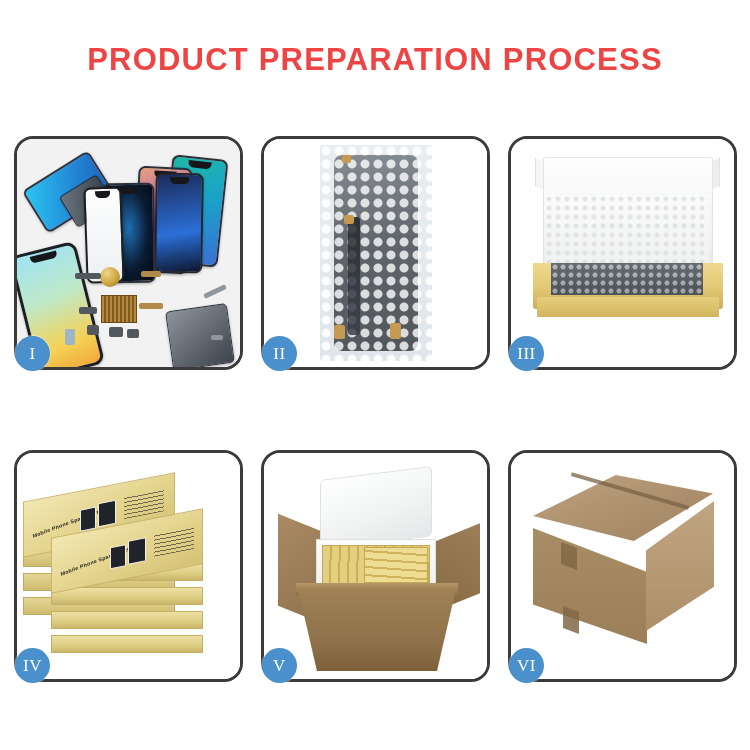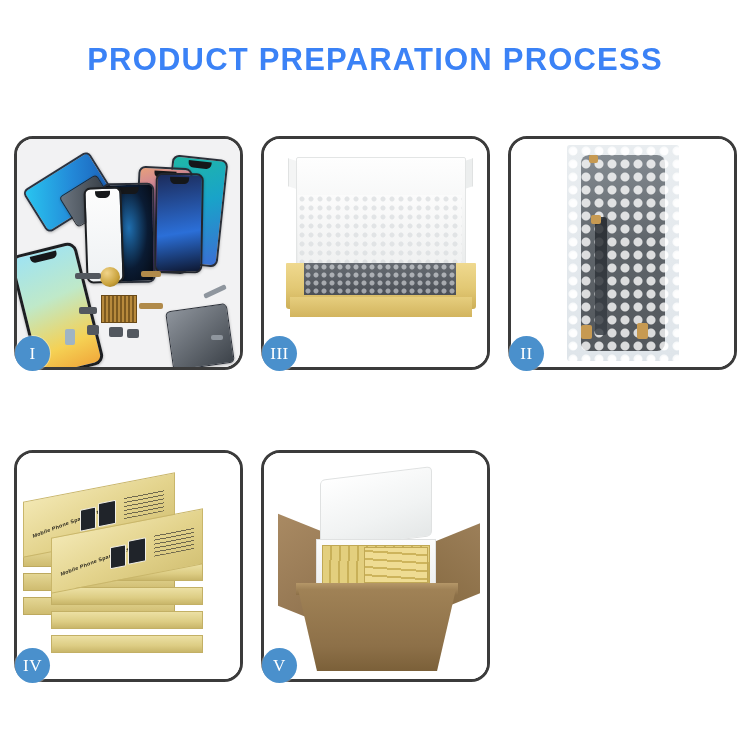--- a/index.html
+++ b/index.html
@@ -28,21 +28,21 @@
     left: 0; top: 0;
     width: 750px;
     text-align: center;
   }
   .title {
     margin: 0;
     padding-top: 44px;
     font-size: 31px;
     font-weight: 700;
     letter-spacing: 1.2px;
-    color: #3b82f6;
+    color: #ef4444;
     line-height: 1.05;
     font-family: "Liberation Sans", sans-serif;
     white-space: nowrap;
   }
   .subtitle {
     margin: 0;
     padding-top: 13px;
     font-size: 13.5px;
     font-weight: 400;
     color: #1a1a1a;
@@ -478,45 +478,45 @@
           <div class="part" style="left:48px; top:190px; width:10px; height:16px; background:#9fb4c4;"></div>
           <div class="part" style="left:186px; top:150px; width:24px; height:5px; background:#8f969e; transform:rotate(-25deg);"></div>
           <div class="part" style="left:194px; top:196px; width:12px; height:5px; background:#8f969e;"></div>
         </div>
       </div>
       <div class="badge">I</div>
     </div>
 
     <div class="card">
       <div class="card-inner">
+        <div class="photo p2">
+          <div class="bubble-pack"></div>
+          <div class="flex-cable"></div>
+          <div class="tape-a"></div>
+          <div class="tape-b"></div>
+          <div class="tape-c"></div>
+          <div class="tape-d"></div>
+        </div>
+      </div>
+      <div class="badge">II</div>
+    </div>
+
+    <div class="card">
+      <div class="card-inner">
         <div class="photo p3">
           <div class="b3-lid-flapL"></div>
           <div class="b3-lid-flapR"></div>
           <div class="b3-lid"></div>
           <div class="b3-foam-top"></div>
           <div class="b3-tray"></div>
           <div class="b3-grayfoam"></div>
           <div class="b3-tray-front"></div>
         </div>
       </div>
       <div class="badge">III</div>
-    </div>
-
-    <div class="card">
-      <div class="card-inner">
-        <div class="photo p2">
-          <div class="bubble-pack"></div>
-          <div class="flex-cable"></div>
-          <div class="tape-a"></div>
-          <div class="tape-b"></div>
-          <div class="tape-c"></div>
-          <div class="tape-d"></div>
-        </div>
-      </div>
-      <div class="badge">II</div>
     </div>
 
     <div class="card">
       <div class="card-inner">
         <div class="photo p4">
           <div class="stackwrap">
 
             <div class="sbox-side" style="left:6px; top:72px;"></div>
             <div class="sbox-side" style="left:6px; top:96px;"></div>
             <div class="sbox-side" style="left:6px; top:120px;"></div>
@@ -556,15 +556,28 @@
           <div class="c5-foambox"></div>
           <div class="c5-yellow"></div>
           <div class="c5-yellow2"></div>
           <div class="c5-rim"></div>
           <div class="c5-body"></div>
         </div>
       </div>
       <div class="badge">V</div>
     </div>
 
+    <div class="card">
+      <div class="card-inner">
+        <div class="photo p6">
+          <div class="c6-top"></div>
+          <div class="c6-seam"></div>
+          <div class="c6-left"></div>
+          <div class="c6-right"></div>
+          <div class="c6-tapeA"></div>
+          <div class="c6-tapeB"></div>
+        </div>
+      </div>
+      <div class="badge">VI</div>
+    </div>
 
   </div>
 </div>
 
 </body></html>

